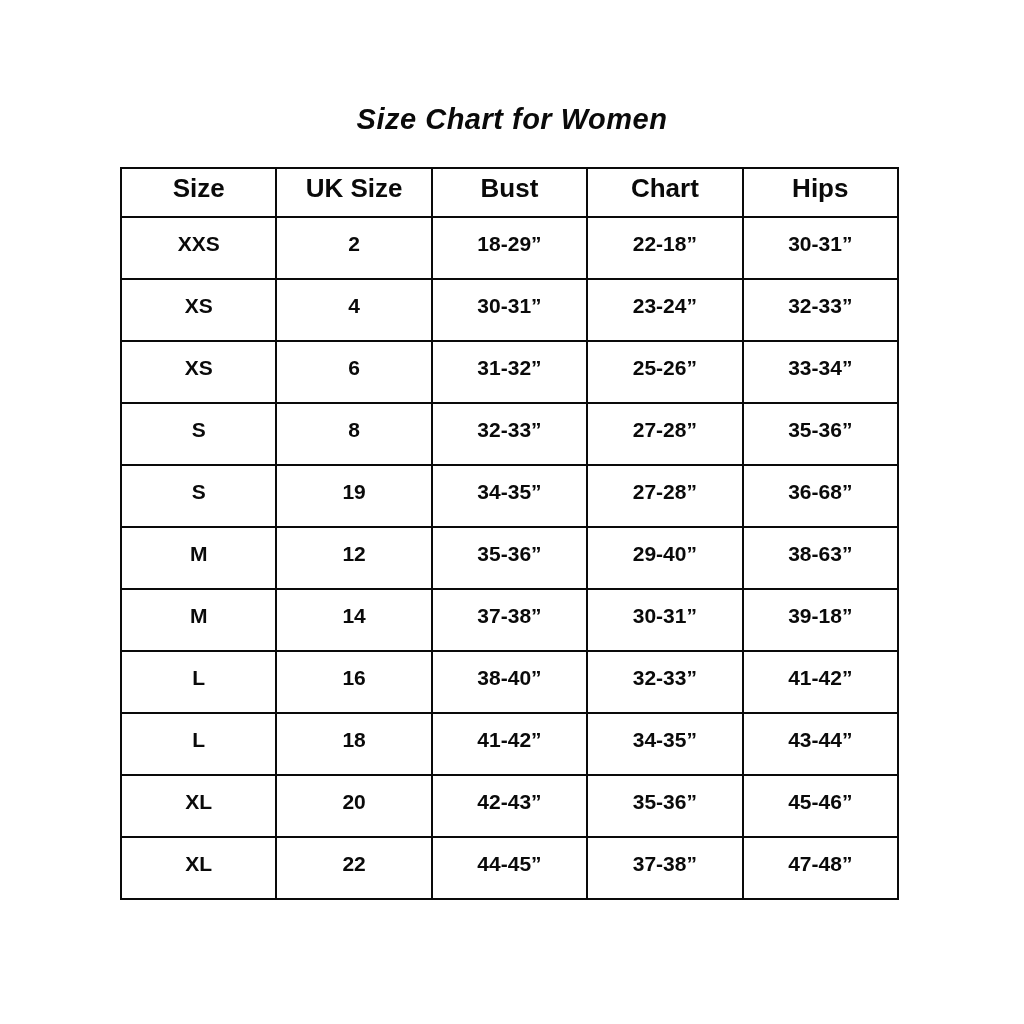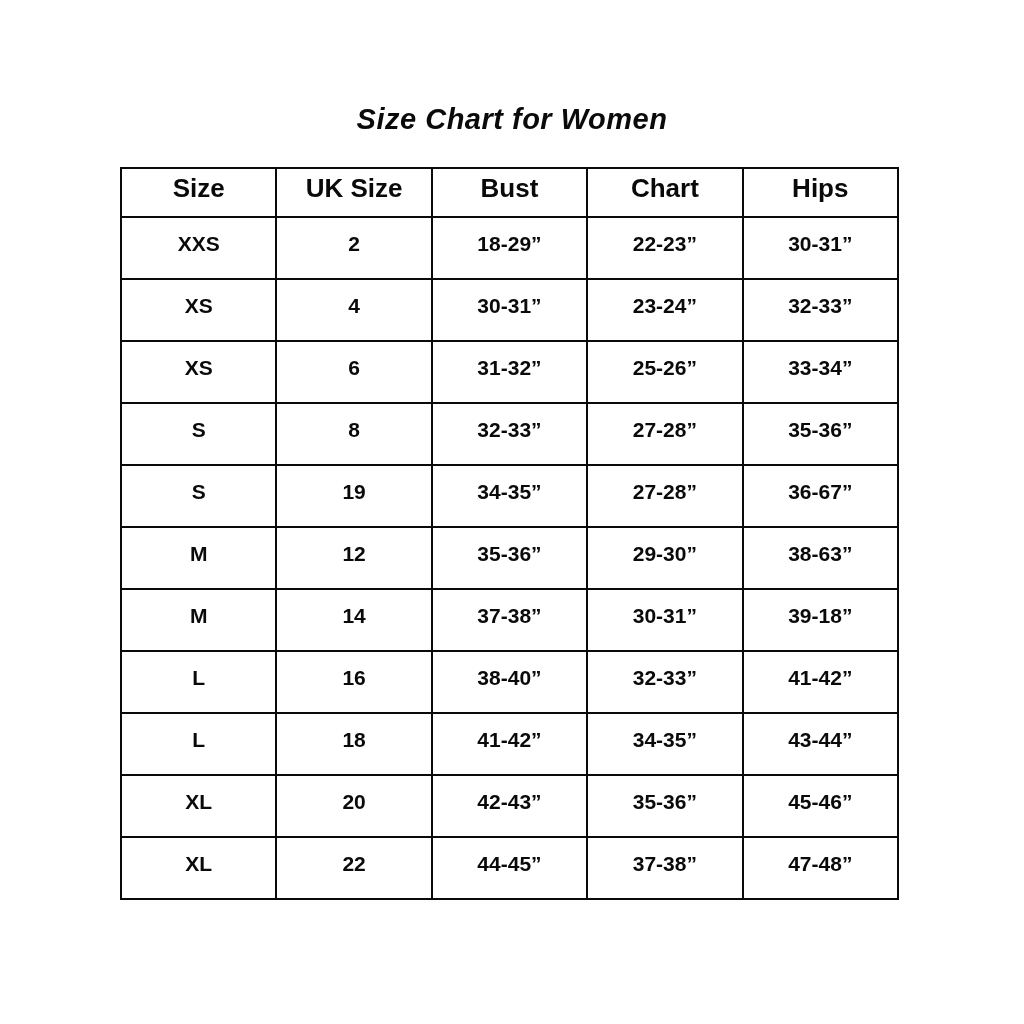--- a/index.html
+++ b/index.html
@@ -70,21 +70,21 @@
         <th>Bust</th>
         <th>Chart</th>
         <th>Hips</th>
       </tr>
     </thead>
     <tbody>
         <tr>
           <td>XXS</td>
           <td>2</td>
           <td>18-29”</td>
-          <td>22-23”</td>
+          <td>22-18”</td>
           <td>30-31”</td>
         </tr>
         <tr>
           <td>XS</td>
           <td>4</td>
           <td>30-31”</td>
           <td>23-24”</td>
           <td>32-33”</td>
         </tr>
         <tr>
@@ -99,27 +99,27 @@
           <td>8</td>
           <td>32-33”</td>
           <td>27-28”</td>
           <td>35-36”</td>
         </tr>
         <tr>
           <td>S</td>
           <td>19</td>
           <td>34-35”</td>
           <td>27-28”</td>
-          <td>36-67”</td>
+          <td>36-68”</td>
         </tr>
         <tr>
           <td>M</td>
           <td>12</td>
           <td>35-36”</td>
-          <td>29-30”</td>
+          <td>29-40”</td>
           <td>38-63”</td>
         </tr>
         <tr>
           <td>M</td>
           <td>14</td>
           <td>37-38”</td>
           <td>30-31”</td>
           <td>39-18”</td>
         </tr>
         <tr>

